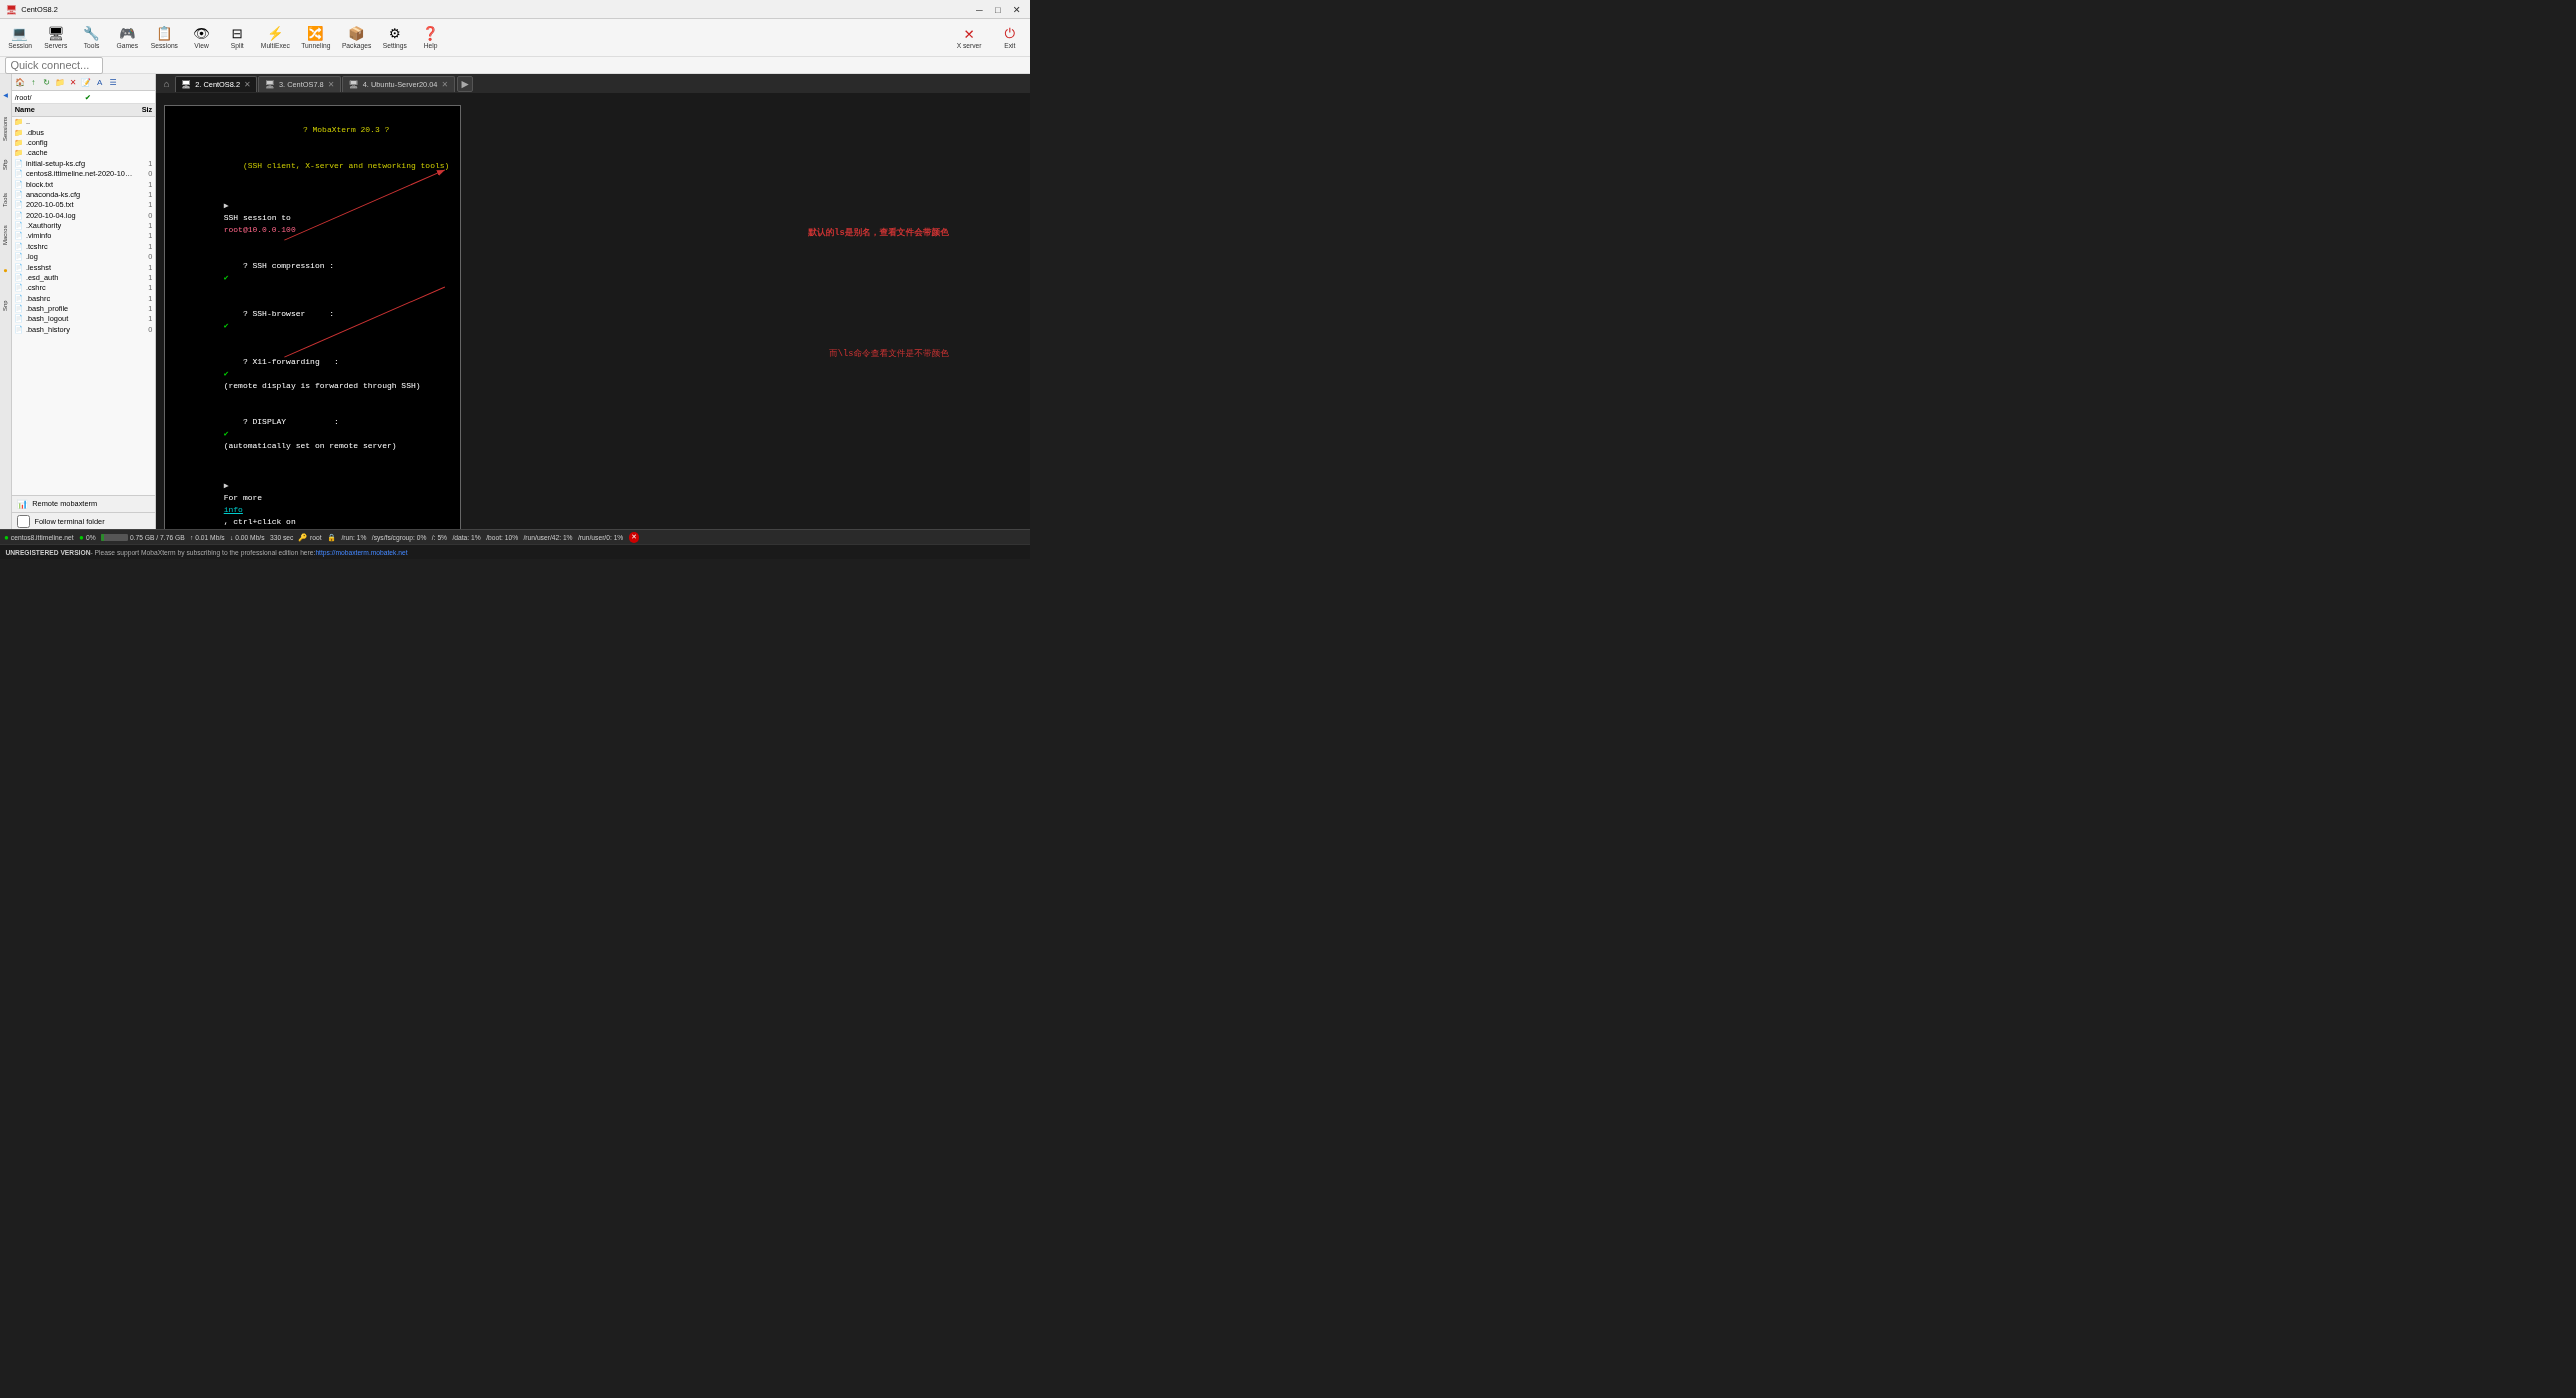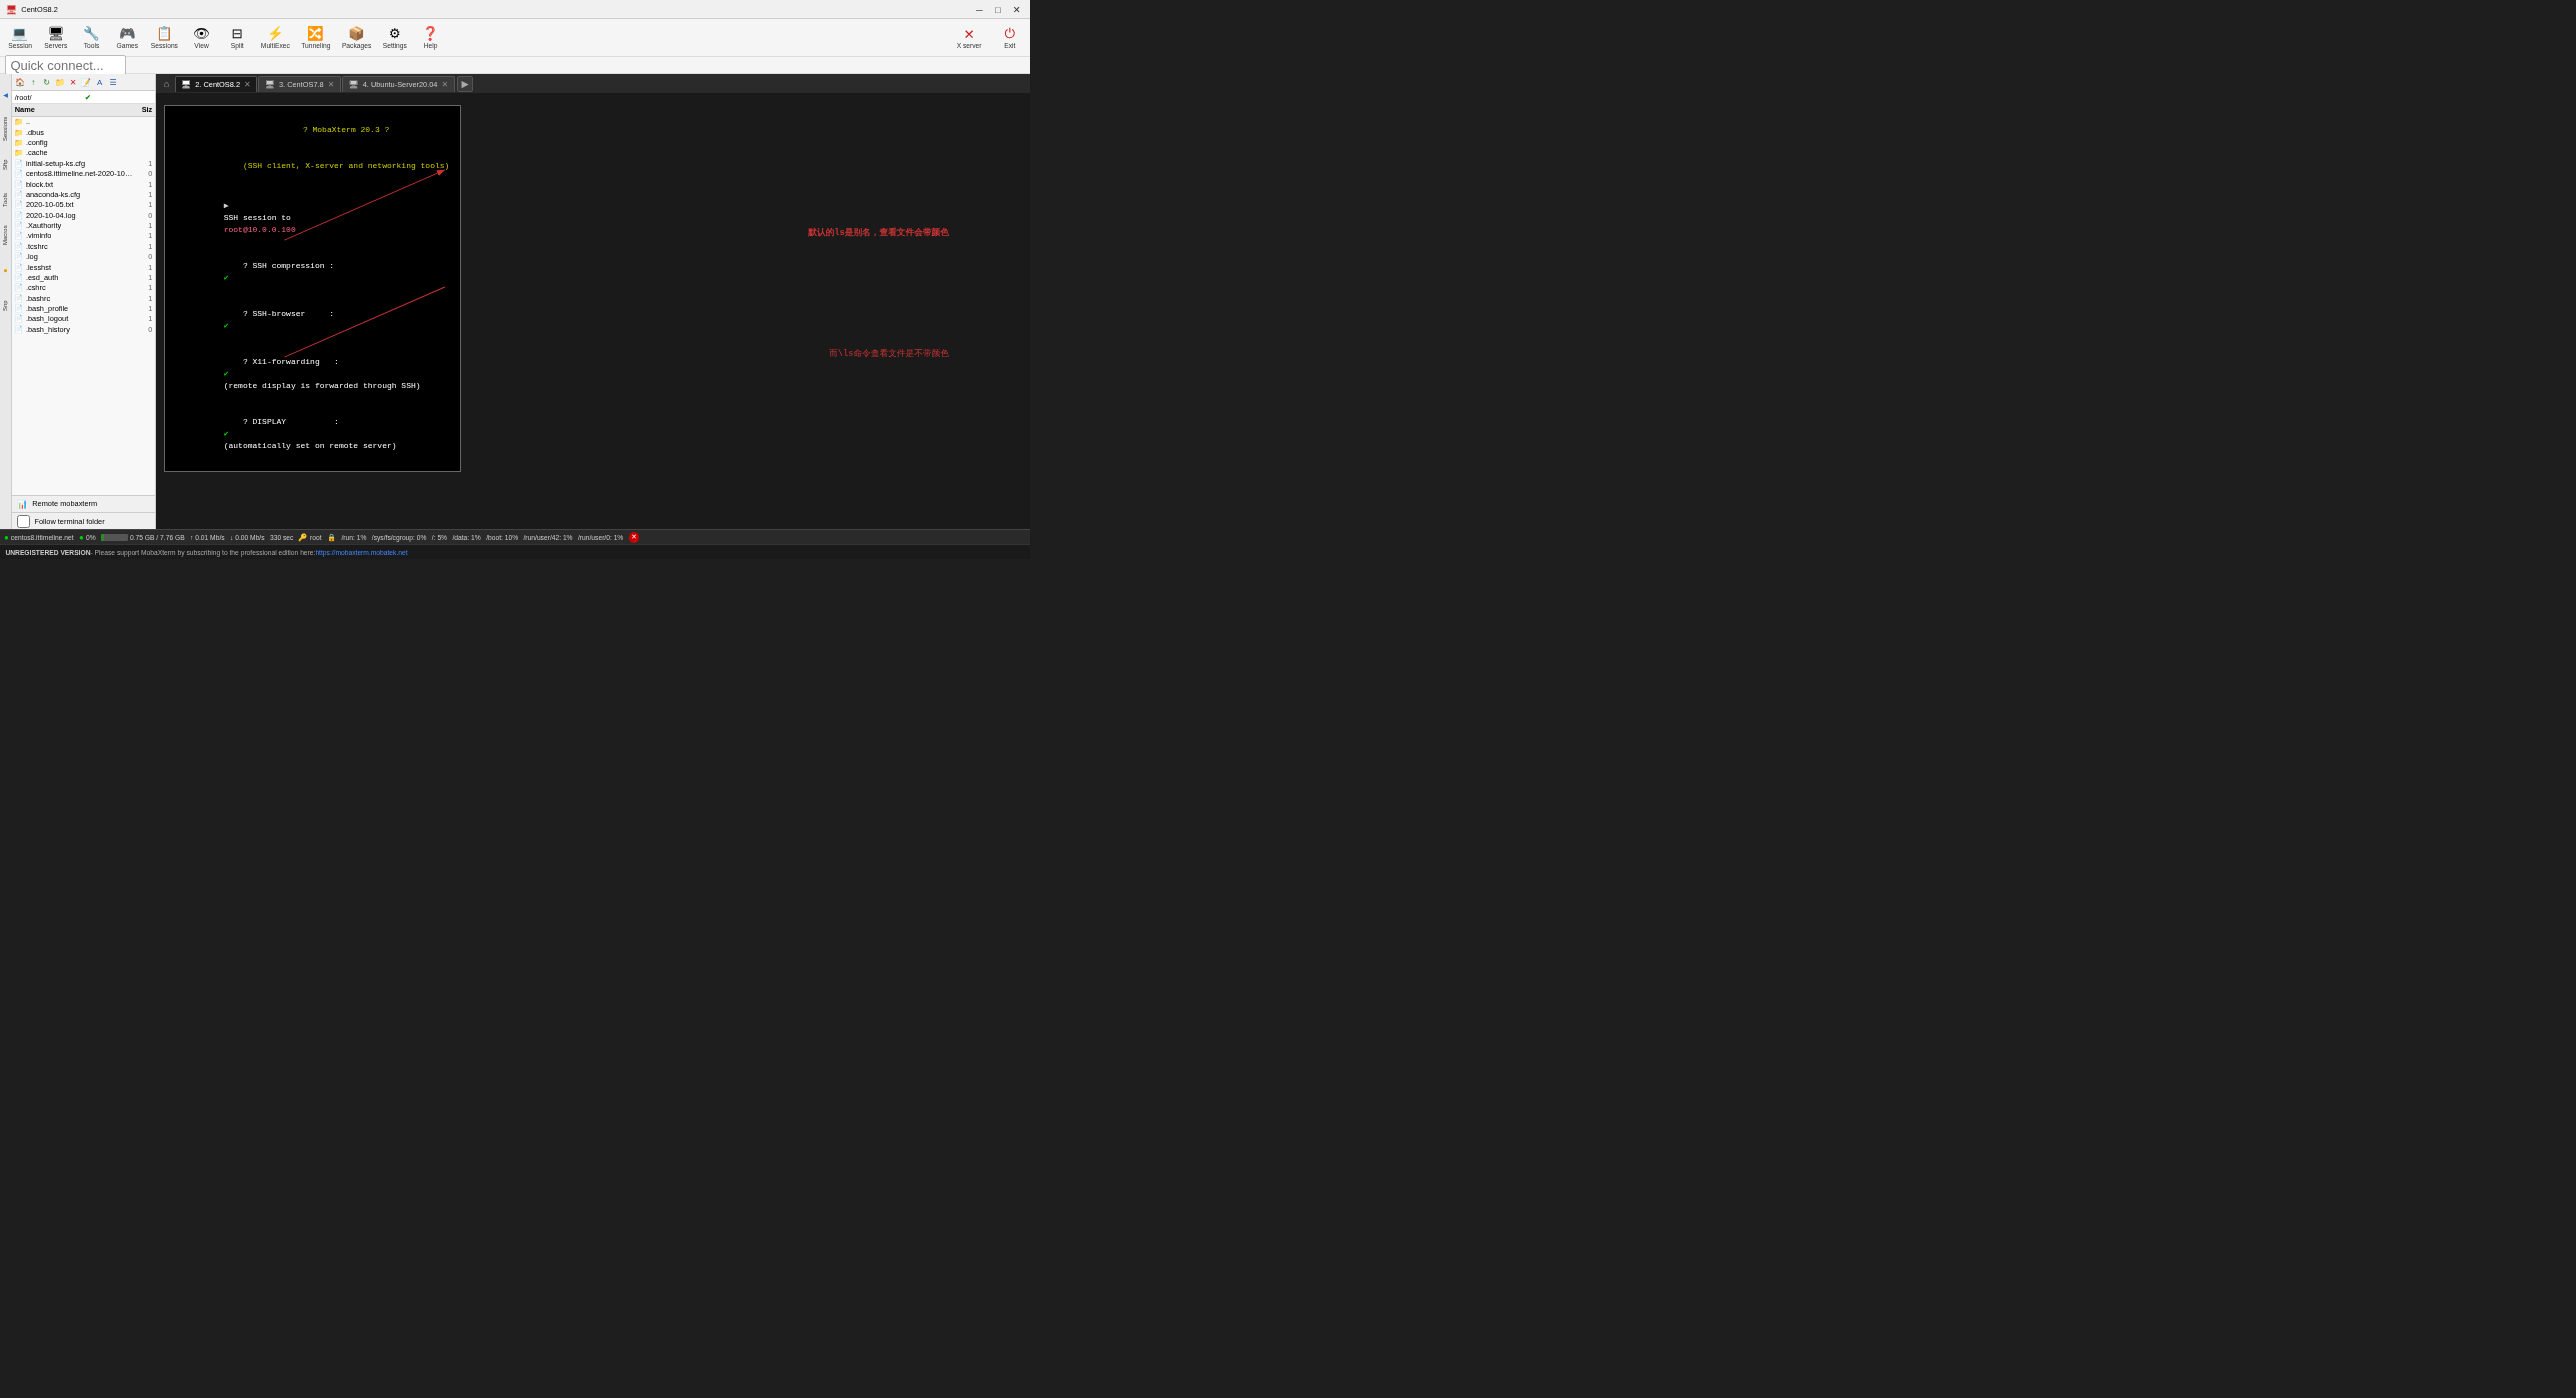--- a/index.html
+++ b/index.html
@@ -97,22 +97,22 @@
       align-items: center;
       background: #f5f5f5;
       height: 17.4px;
       border-bottom: 0.7px solid #ddd;
       padding: 0 5.4px;
     }
     #quick-connect input {
       border: 0.7px solid #bbb;
       border-radius: 2px;
       padding: 1.3px 4px;
-      font-size: 13px;
-      width: 121px;
+      font-size: 11px;
+      width: 98px;
     }
 
     
     #main {
       display: flex;
       height: calc(100% - 19px - 38px - 17.4px - 14.8px - 14.8px);
     }
 
     
     #sidebar-icons {
@@ -684,20 +684,29 @@
         <div class="term-line">
           <span class="term-white">    ? X11-forwarding   : </span>
           <span class="term-green">✔  </span>
           <span class="term-white">(remote display is forwarded through SSH)</span>
         </div>
         <div class="term-line">
           <span class="term-white">    ? DISPLAY          : </span>
           <span class="term-green">✔  </span>
           <span class="term-white">(automatically set on remote server)</span>
         </div>
+        <div class="term-line" style="margin-top:4px;">
+          <span>▶ </span>
+          <span class="term-white">For more </span>
+          <span class="term-cyan" style="text-decoration:underline; cursor:pointer;">info</span>
+          <span class="term-white">, ctrl+click on </span>
+          
+          
+          
+        </div>
       </div>
 
       
       
       
       
       
       
       
       

